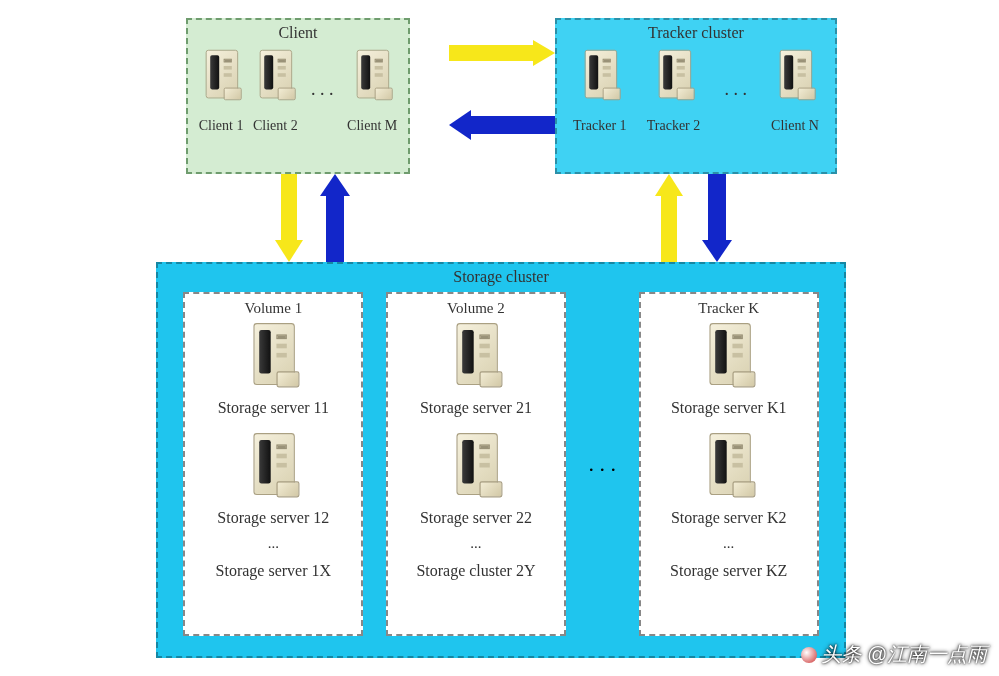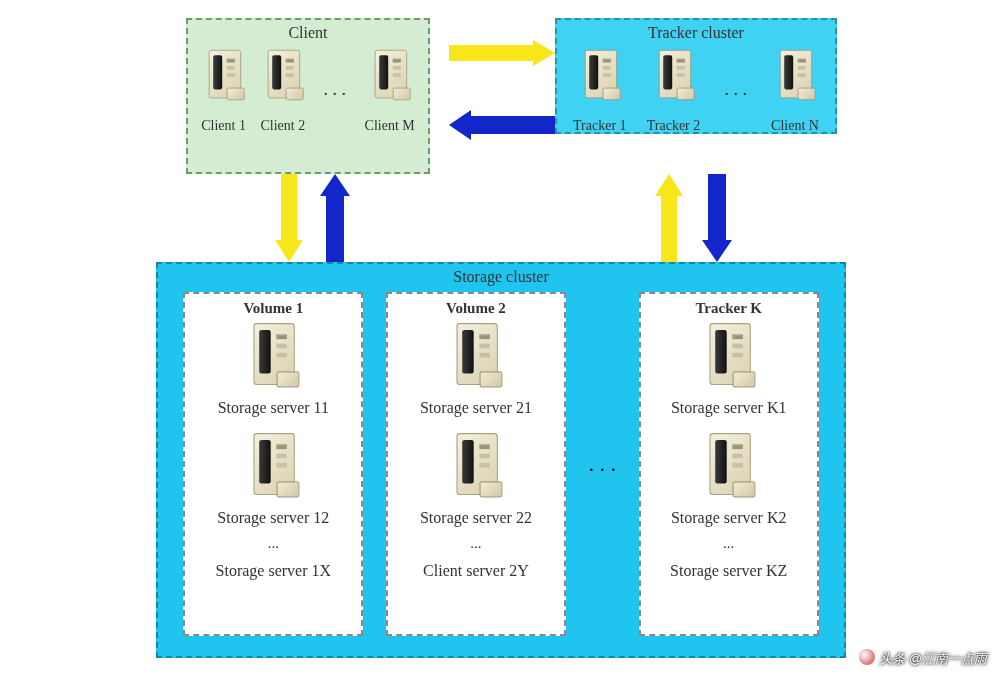--- a/index.html
+++ b/index.html
@@ -18,27 +18,27 @@
     border-width: 2px;
     border-style: dashed;
   }
   .cluster-title {
     text-align: center;
     padding: 4px 0 2px 0;
     font-size: 16px;
   }
   .client-box {
     left: 186px; top: 18px;
-    width: 244px; height: 156px;
+    width: 224px; height: 156px;
     background: #d4ecd2;
     border-color: #6f9c6e;
   }
   .tracker-box {
     left: 555px; top: 18px;
-    width: 282px; height: 116px;
+    width: 282px; height: 156px;
     background: #3fd2f3;
     border-color: #2b90a8;
   }
   .storage-box {
     left: 156px; top: 262px;
     width: 690px; height: 396px;
     background: #1fc5ee;
     border-color: #1687a3;
   }
   .row {
@@ -116,21 +116,21 @@
   }
   .volume {
     background: #fff;
     border: 2px dashed #888;
     width: 180px;
     padding: 6px 4px;
     display: flex;
     flex-direction: column;
     align-items: center;
   }
-  .volume-title { margin-bottom: 6px; font-weight: bold; }
+  .volume-title { margin-bottom: 6px; }
   .vol-gap { height: 10px; }
   .volume .ell { margin: 2px 0; }
   .volume .srvlabel { font-size: 16px; margin-bottom: 6px; margin-top: 8px; }
 
   
   .arrow {
     position: absolute;
   }
   .arrow-body {
     position: absolute;
@@ -167,21 +167,21 @@
   .a-ts-y .arrow-head { left:0; top:0; border-left:14px solid transparent; border-right:14px solid transparent; border-bottom:22px solid currentColor; }
 
   .a-ts-b { left: 702px; top: 174px; width: 30px; height: 88px; }
   .a-ts-b .arrow-body { left:6px; top:0; width:18px; height:66px; }
   .a-ts-b .arrow-head { left:0; top:66px; border-left:15px solid transparent; border-right:15px solid transparent; border-top:22px solid currentColor; }
 
   .watermark {
     position: absolute;
     right: 12px; bottom: 8px;
     font-family: sans-serif;
-    font-size: 13px;
+    font-size: 20px;
     font-style: italic;
     color: #fff;
     text-shadow: 0 0 4px #000, 0 0 2px #000;
   }
   .watermark .hd {
     display: inline-block;
     width: 16px; height: 16px;
     border-radius: 50%;
     background: radial-gradient(circle at 35% 35%, #fff, #c33);
     vertical-align: -2px;
@@ -306,21 +306,21 @@
       <div class="vol-gap"></div>
       <div class="srvlabel">Storage server 21</div>
       <div class="vol-gap"></div>
       <div class="server server-lg">
           <span class="bay"></span>
           <span class="foot"></span>
         </div>
       <div class="vol-gap"></div>
       <div class="srvlabel">Storage server 22</div>
       <div class="ell">...</div>
-      <div class="srvlabel">Client server 2Y</div>
+      <div class="srvlabel">Storage cluster 2Y</div>
     </div>
     <div class="dots-storage">. . .</div>
 
     <div class="volume">
       <div class="volume-title">Tracker K</div>
       <div class="server server-lg">
           <span class="bay"></span>
           <span class="foot"></span>
         </div>
       <div class="vol-gap"></div>

